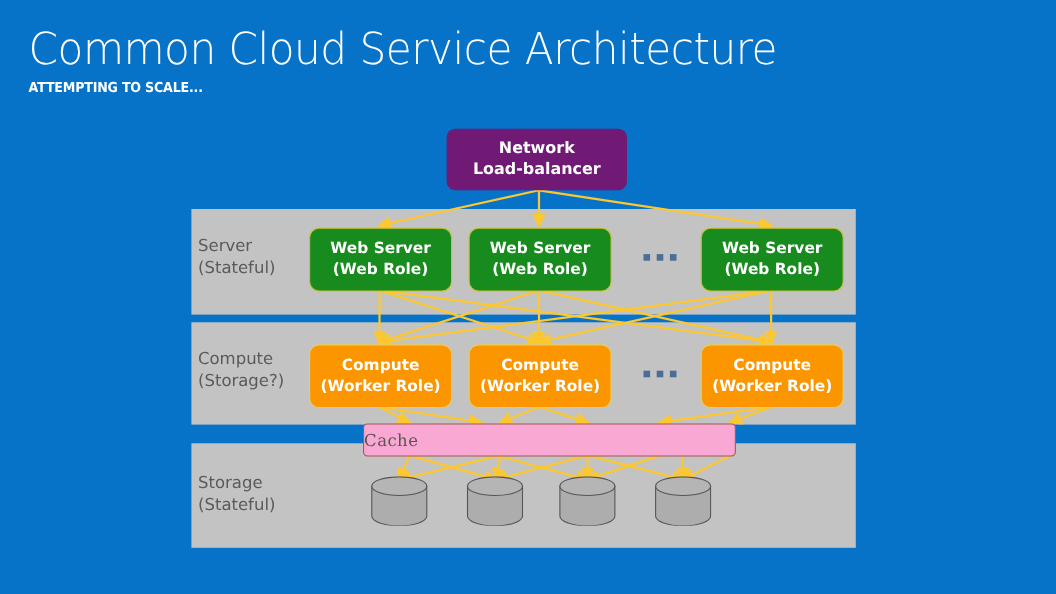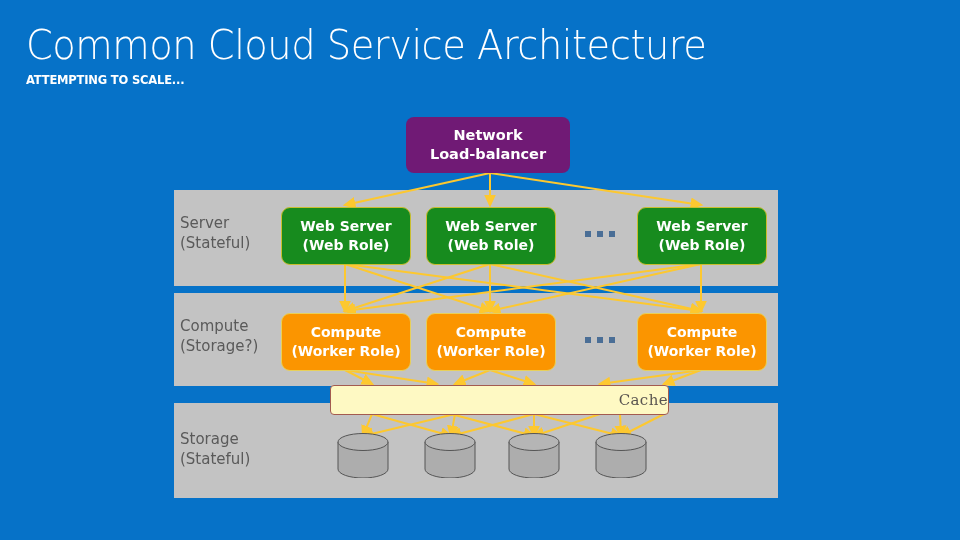--- a/index.html
+++ b/index.html
@@ -176,26 +176,26 @@
   #ellipsis-web     { top: 231px; }
   #ellipsis-compute { top: 337px; }
 
   
   #cache-bar {
     position: absolute;
     left: 330px;
     top: 385px;
     width: 337px;
     height: 28px;
-    background: #fef9c3;
+    background: #f9a8d4;
     border: 1px solid #A35B50;
     border-radius: 4px;
     display: flex;
     align-items: center;
-    justify-content: flex-end;
+    justify-content: flex-start;
     z-index: 5;
   }
   #cache-label {
     font-family: "DejaVu Serif", serif;
     font-size: 15px;
     color: #5A5550;
     letter-spacing: 0.4px;
   }
 
   

